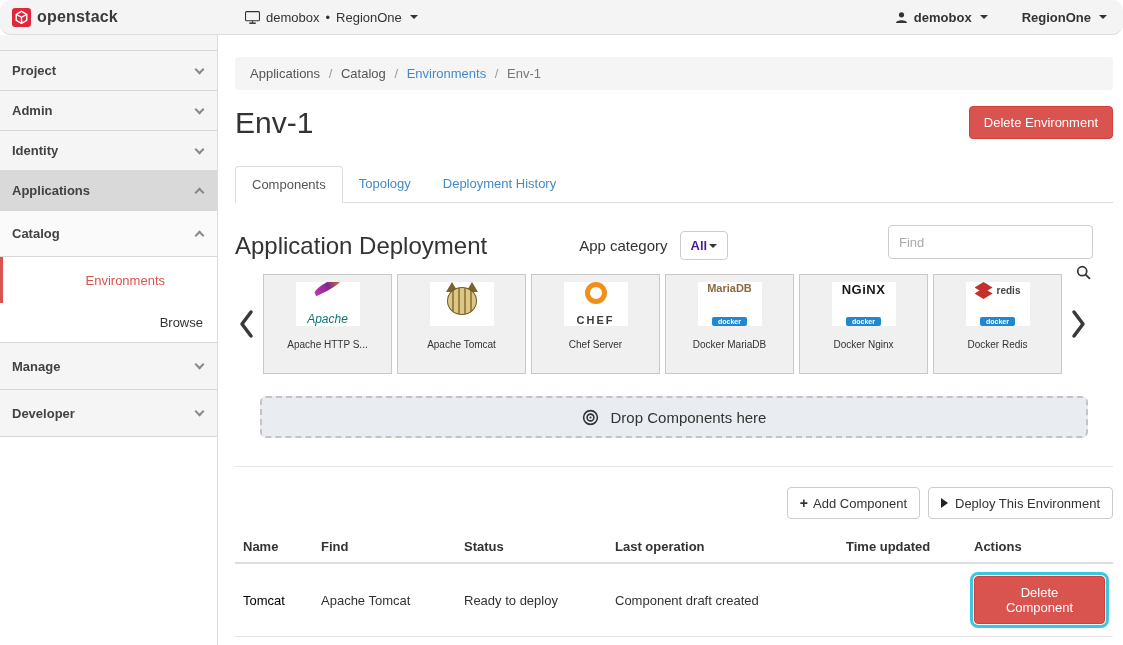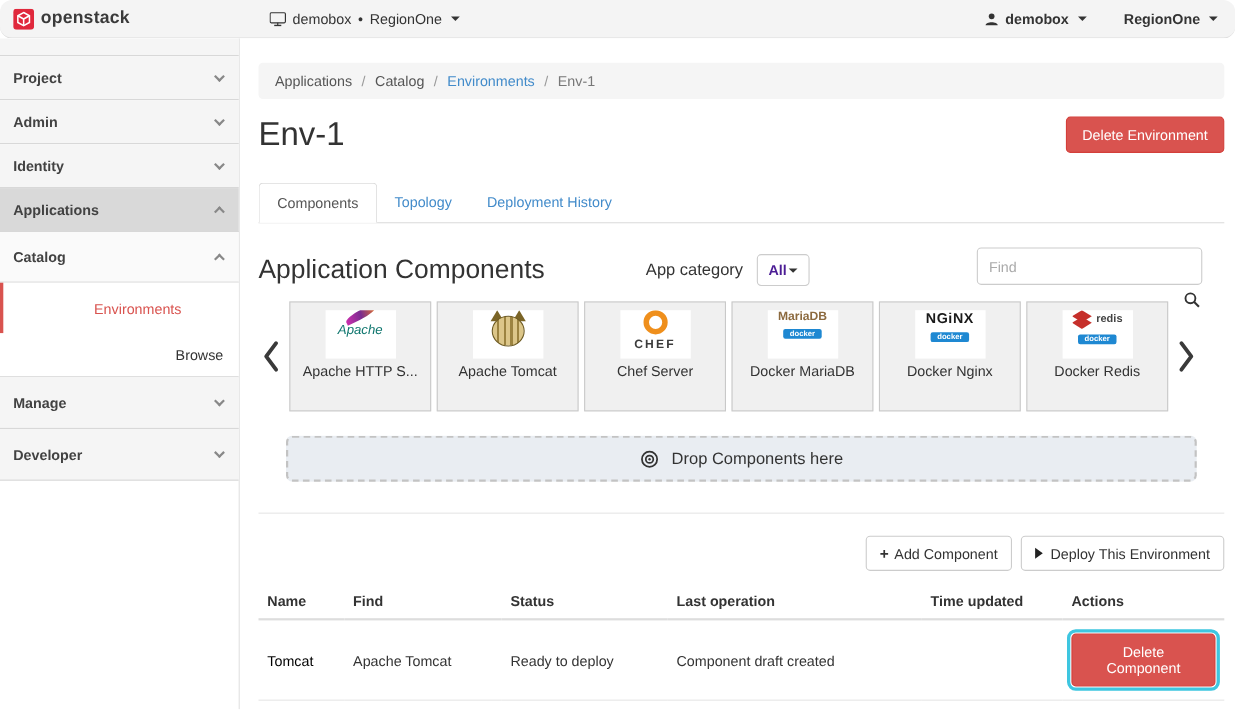--- a/index.html
+++ b/index.html
@@ -69,22 +69,22 @@
                 padding:6px 10px; font-size:13px; color:#0f172a; font-family:inherit; }
   .find-input::placeholder { color:#aaa; }
   .search-ico { position:absolute; right:2px; top:40px; cursor:pointer; }
 
   .carousel { margin-top:14px; display:flex; align-items:center; }
   .car-arrow { width:22px; display:flex; justify-content:center; cursor:pointer; }
   .cards { display:flex; gap:5px; margin:0 6px; }
   .card { width:129px; height:100px; background:#f0f0f0; border:1px solid #c9c9c9;
           display:flex; flex-direction:column; align-items:center; padding-top:7px; cursor:pointer; }
   .card-img { width:64px; height:44px; background:#fff; display:flex; flex-direction:column;
-              align-items:center; justify-content:flex-start; overflow:hidden; }
-  .card-label { margin-top:4px; font-size:13px; color:#333; text-align:left; }
+              align-items:center; justify-content:space-between; overflow:hidden; }
+  .card-label { margin-top:13px; font-size:10px; color:#333; text-align:left; }
 
   
   .feather { width:30px; height:8px; border-radius:60% 0 60% 0;
              background:linear-gradient(100deg,#d12fb1,#7a2c8f,#e97826);
              transform:rotate(-26deg); margin-bottom:3px; }
   .lg-apache-text { font-size:12px; font-weight:normal; font-style:italic; color:#0f766e; }
   .lg-cat { position:relative; width:38px; height:36px; }
   .ear { position:absolute; top:0; width:0; height:0; border-left:6px solid transparent;
          border-right:6px solid transparent; border-bottom:10px solid #7a6426; }
   .ear.l { left:3px; } .ear.r { right:3px; }
@@ -224,21 +224,21 @@
     </div>
 
     <div class="tabs">
       <div class="tab active">Components</div>
       <div class="tab">Topology</div>
       <div class="tab">Deployment History</div>
     </div>
 
     <section class="panel">
       <div class="panel-head">
-        <h2 class="panel-title">Application Components</h2>
+        <h2 class="panel-title">Application Deployment</h2>
         <span class="appcat-label">App category</span>
         <button class="dd-btn">
           <span>All</span>
           <span class="caret"></span>
         </button>
         <div class="find-wrap">
           <input class="find-input" type="text" placeholder="Find" style="">
           <svg class="search-ico" width="15" height="15" viewBox="0 0 14 14">
             <circle cx="5.8" cy="5.8" r="4.2" fill="none" stroke="#333" stroke-width="1.6"></circle>
             <line x1="9" y1="9" x2="13" y2="13" stroke="#333" stroke-width="1.8"></line>

